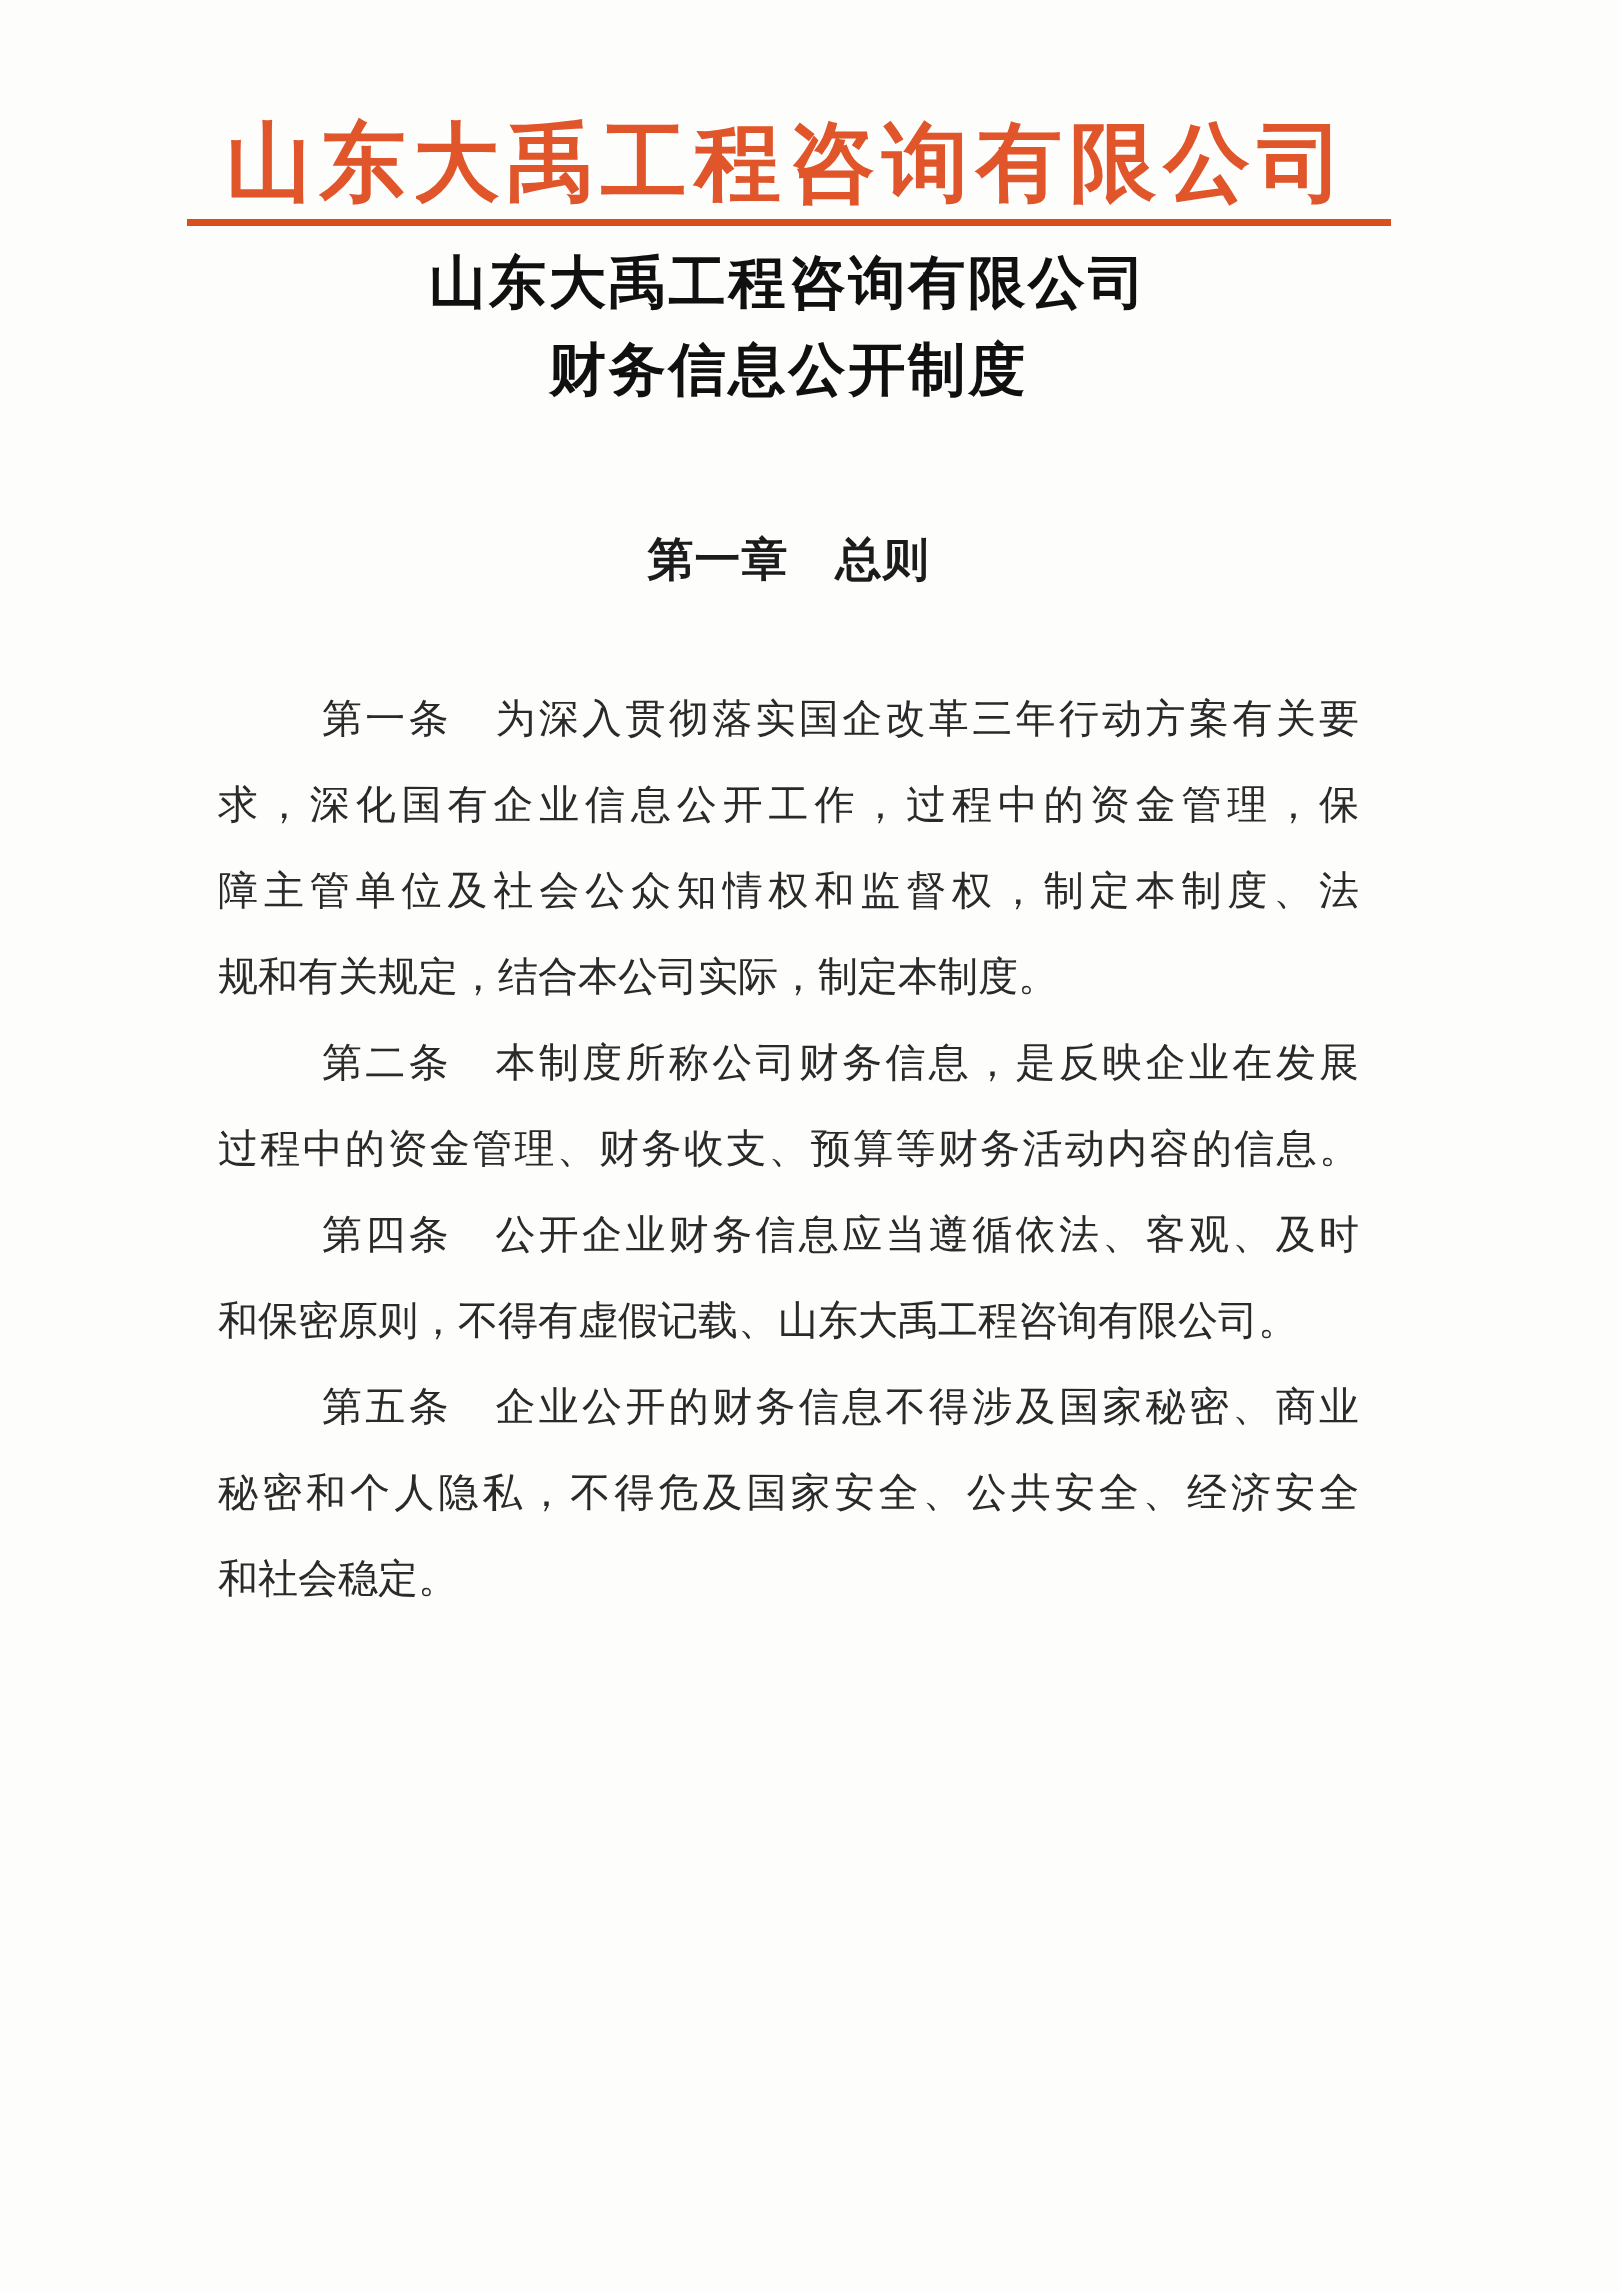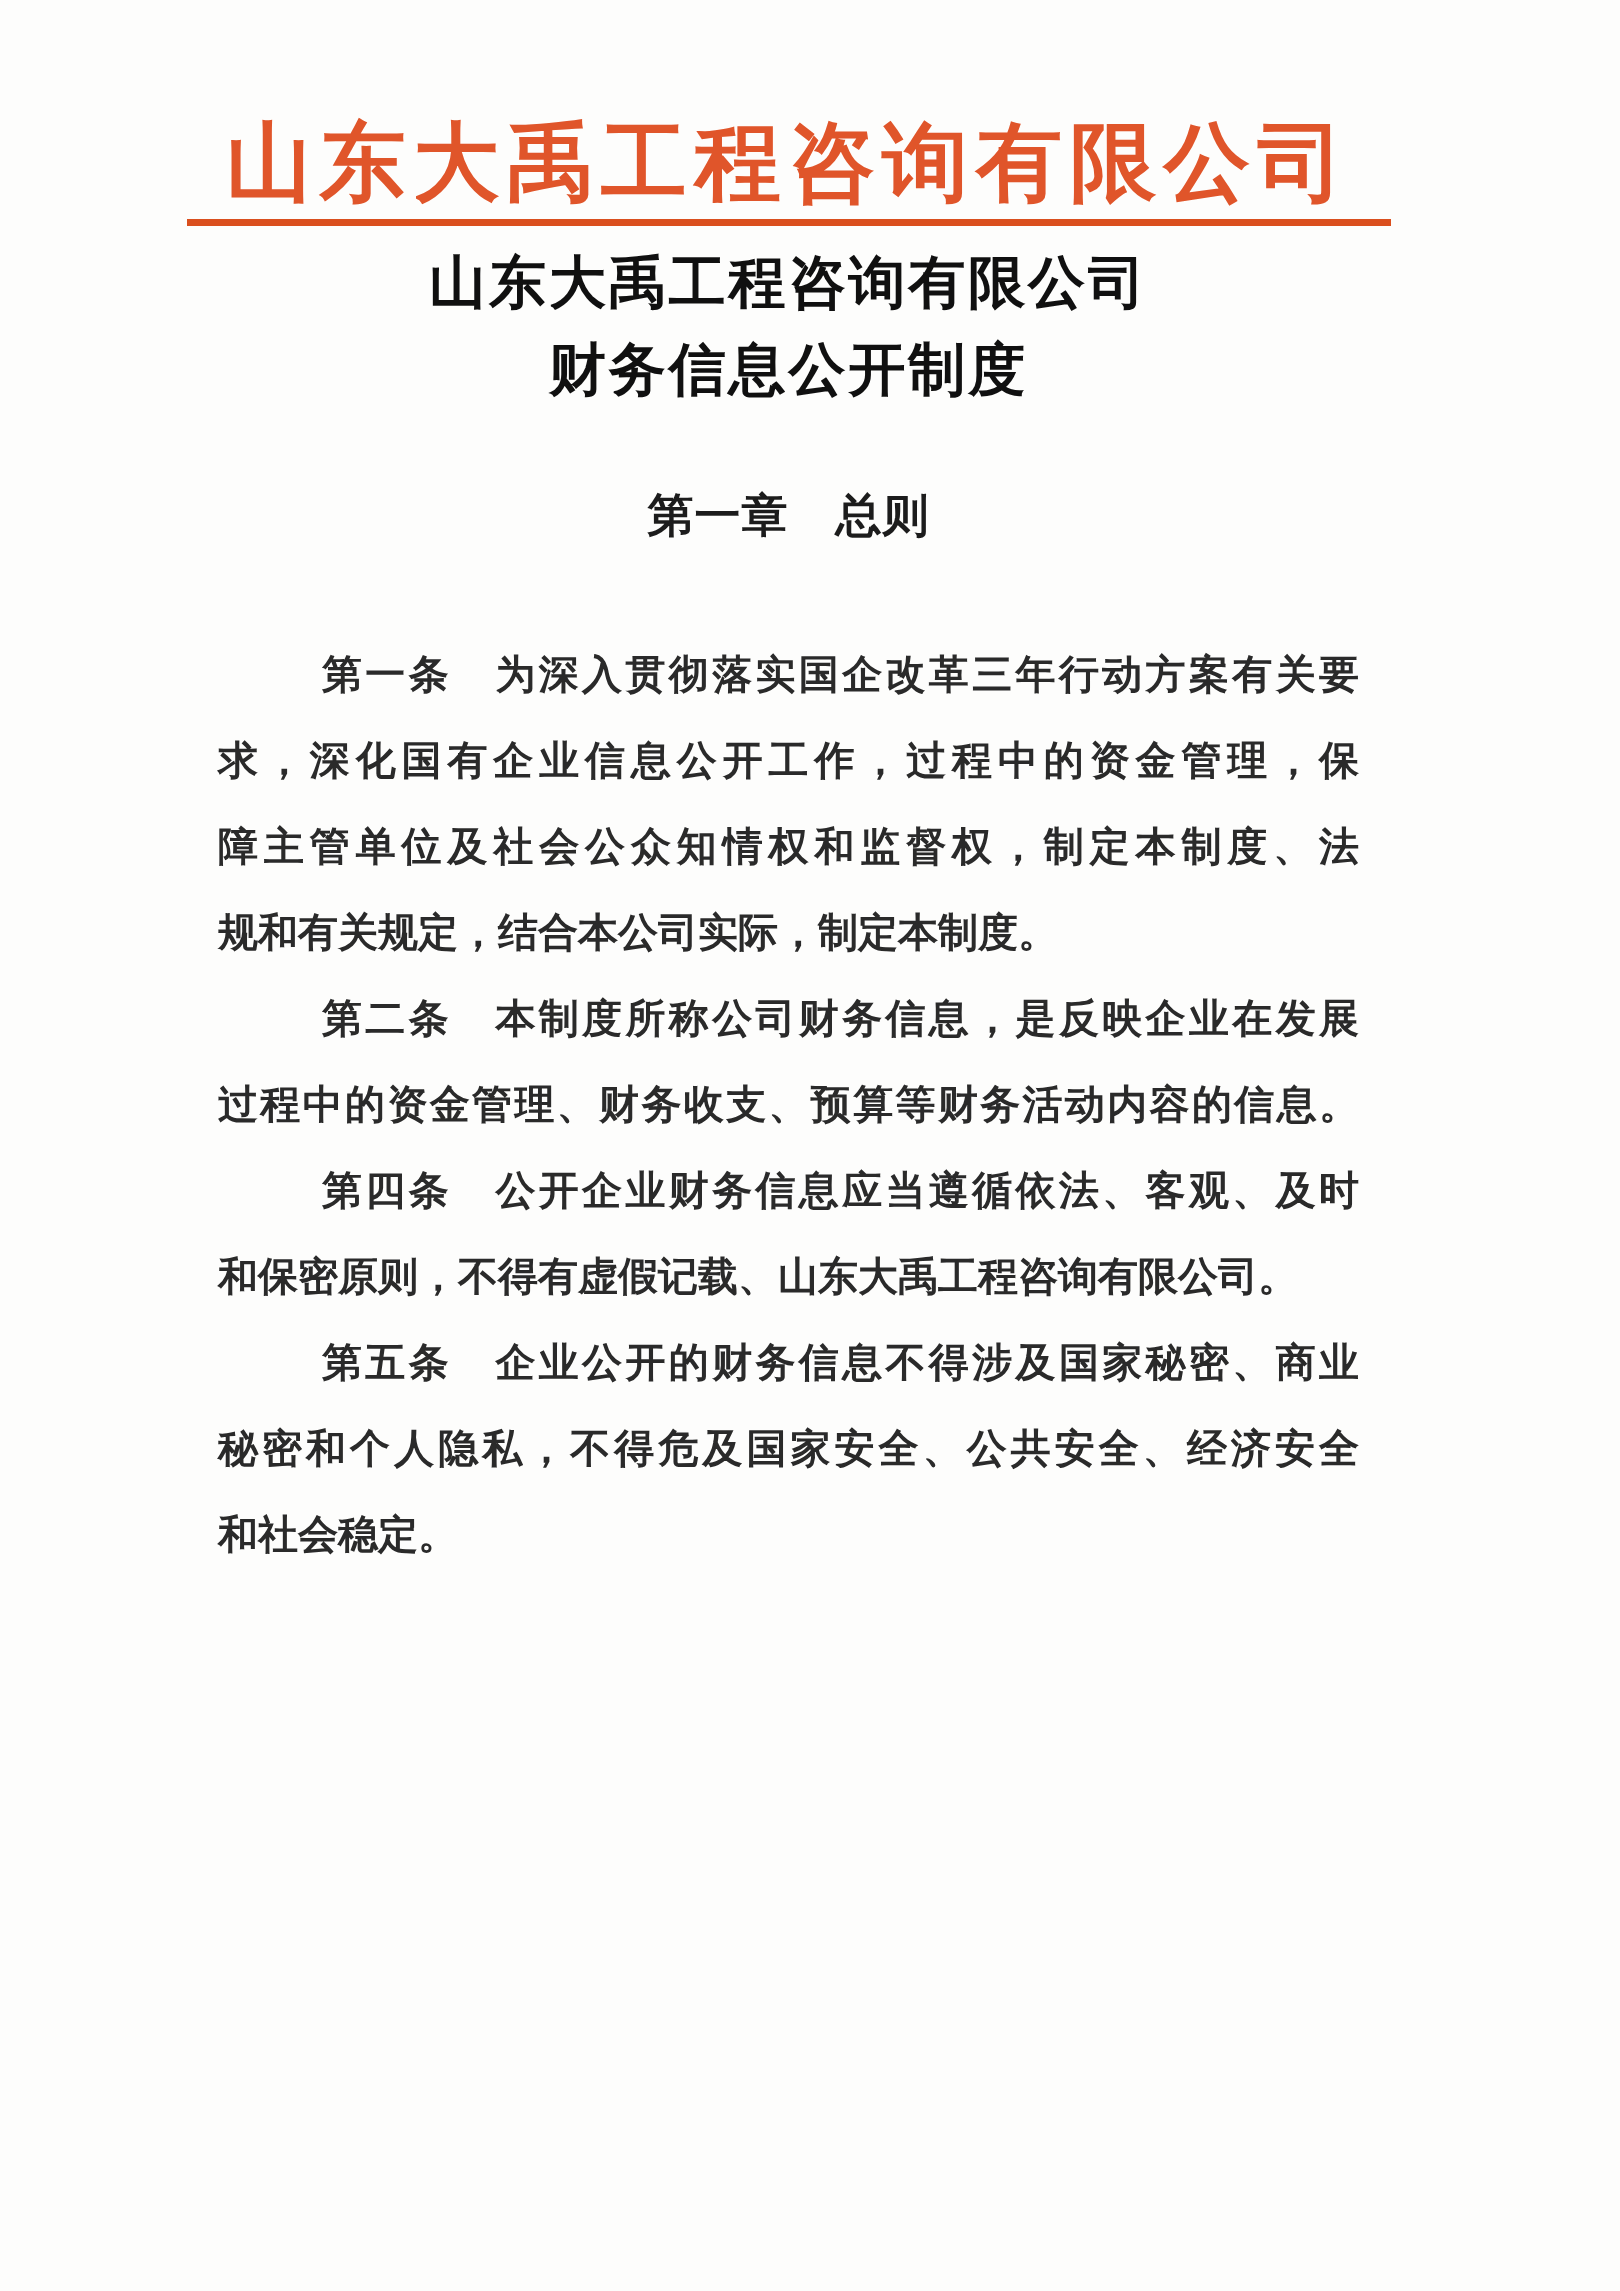--- a/index.html
+++ b/index.html
@@ -43,41 +43,40 @@
     font-family: "Liberation Sans", "DejaVu Sans", sans-serif;
     font-weight: 900;
     font-size: 57px;
     line-height: 87px;
     letter-spacing: 2.9px;
     text-align: center;
     color: #101010;
   }
   
   .chapter-heading {
-    margin-top: 72px;
+    margin-top: 116px;
     font-size: 46px;
     line-height: 61px;
     font-weight: 700;
     text-align: center;
     color: #1c1c1c;
     letter-spacing: 1px;
   }
   
   .body-text {
     margin-top: 86px;
     font-size: 40px;
     line-height: 86px;
     color: #2a2a2a;
   }
   .article { margin: 0; }
   .line {
     text-align: justify;
     text-align-last: justify;
     text-justify: inter-ideograph;
-    font-weight: bold;
   }
   .line.para-start {
     text-indent: 2.6em;
   }
   .line.para-end {
     text-align-last: left;
   }
   .line.flush {
     text-align-last: justify;
   }

